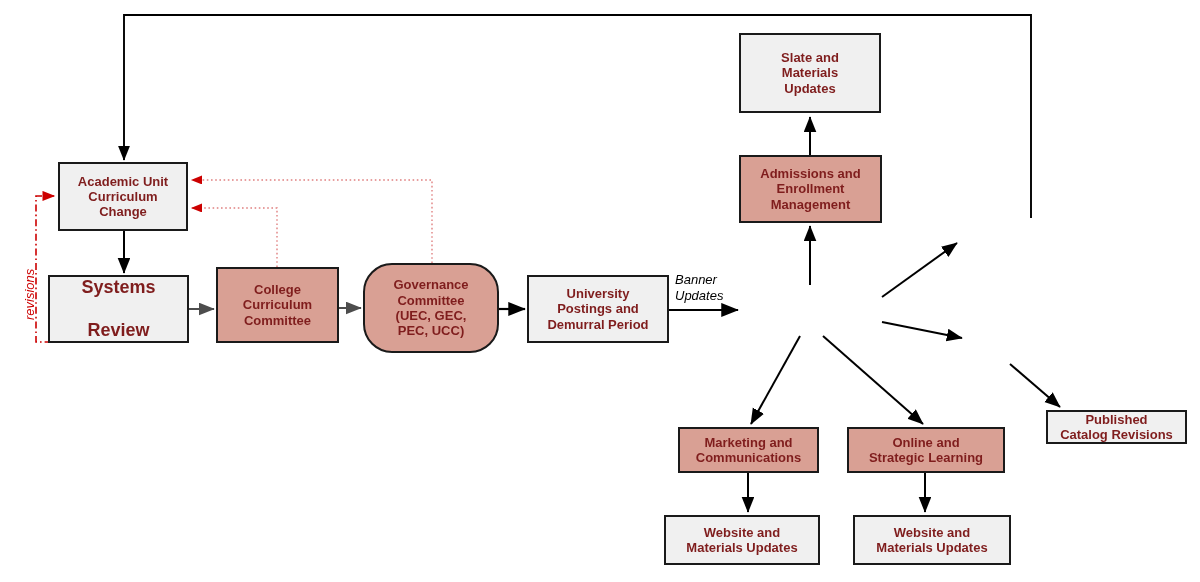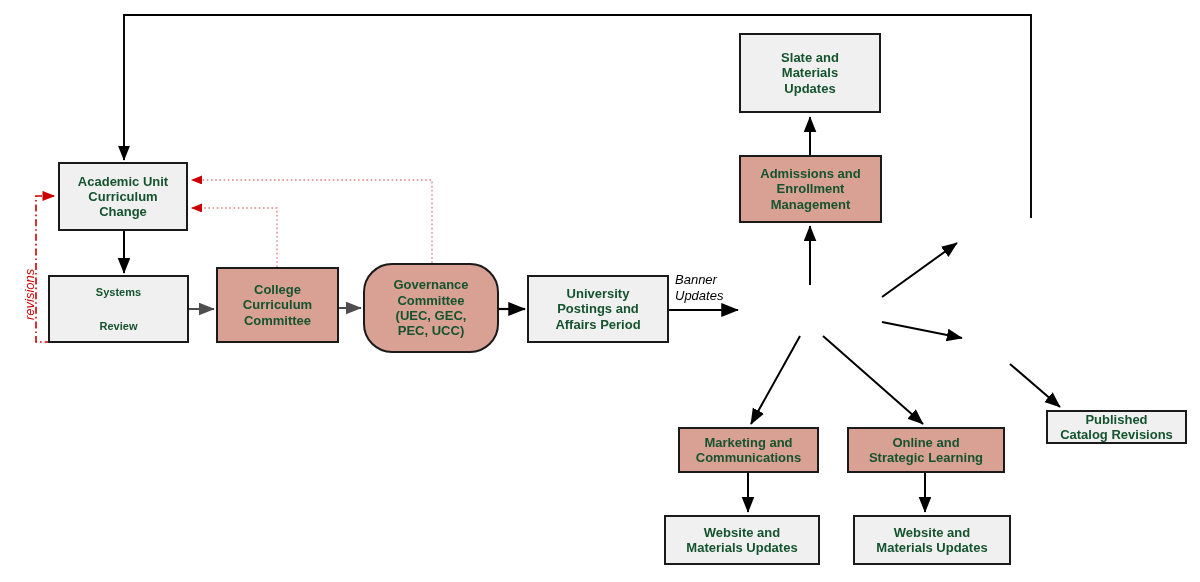--- a/index.html
+++ b/index.html
@@ -13,21 +13,21 @@
   #edges{position:absolute;left:0;top:0;width:1200px;height:582px;}
   .node{
     position:absolute;
     box-sizing:border-box;
     border:2px solid #1a1a1a;
     display:flex;
     flex-direction:column;
     align-items:center;
     justify-content:center;
     text-align:center;
-    color:#14532d;
+    color:#7f1d1d;
     line-height:1.18;
     z-index:5;
   }
   .node.gray{background:#f0f0f0;}
   .node.pink{background:#d9a094;}
   .node .ln{display:block;white-space:nowrap;}
   .node.b .ln{font-weight:bold;}
   .node .ln.strong{font-weight:bold;}
   .node .ln.norm{font-weight:600;}
   .edge-label{
@@ -141,42 +141,42 @@
       <path d="M110,342 L36,342 L36,196 L54,196" fill="none" stroke="#cc0000" stroke-width="1.6" stroke-dasharray="7,3,1.6,3" marker-end="url(#arr)"></path>
     </g>
   </svg>
 
   <div class="node gray b" style="left:58px;top:162px;width:130px;height:69px;font-size:13px;">
     <span class="ln">Academic Unit</span>
     <span class="ln">Curriculum</span>
     <span class="ln">Change</span>
   </div>
 
-  <div class="node gray b" style="left:48px;top:275px;width:141px;height:68px;font-size:11px;gap:21px;text-align:center;">
+  <div class="node gray b" style="left:48px;top:275px;width:141px;height:68px;font-size:18px;gap:21px;text-align:center;">
     <span class="ln">Systems</span>
     <span class="ln">Review</span>
   </div>
 
   <div class="node pink b" style="left:216px;top:267px;width:123px;height:76px;font-size:13px;">
     <span class="ln">College</span>
     <span class="ln">Curriculum</span>
     <span class="ln">Committee</span>
   </div>
 
   <div class="node pink b" style="left:363px;top:263px;width:136px;height:90px;font-size:13px;border-radius:29px;">
     <span class="ln">Governance</span>
     <span class="ln">Committee</span>
     <span class="ln">(UEC, GEC,</span>
     <span class="ln">PEC, UCC)</span>
   </div>
 
   <div class="node gray b" style="left:527px;top:275px;width:142px;height:68px;font-size:13px;">
     <span class="ln">University</span>
     <span class="ln">Postings and</span>
-    <span class="ln">Affairs Period</span>
+    <span class="ln">Demurral Period</span>
   </div>
 
 
   <div class="node gray b" style="left:739px;top:33px;width:142px;height:80px;font-size:13px;">
     <span class="ln">Slate  and</span>
     <span class="ln">Materials</span>
     <span class="ln">Updates</span>
   </div>
 
   <div class="node pink b" style="left:739px;top:155px;width:143px;height:68px;font-size:13px;">

